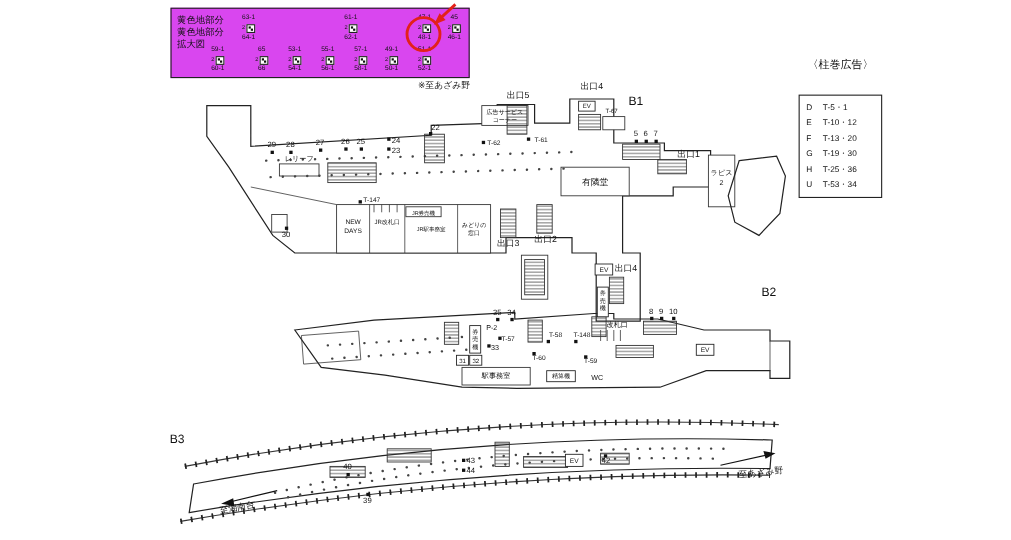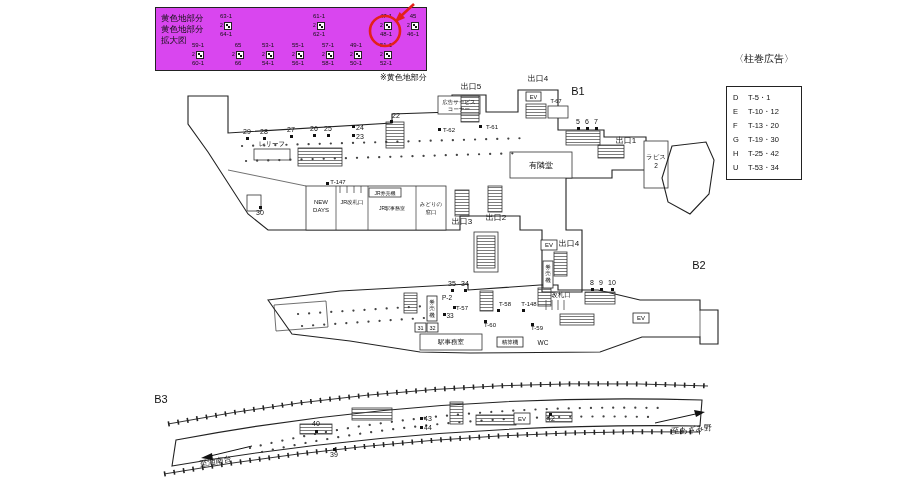--- a/index.html
+++ b/index.html
@@ -348,21 +348,21 @@
         <div class="pillar" style="left: 215px; top: 34px;">
           <div class="p-num">51-1</div>
           <div class="p-mid">
             <span class="p-side">2</span>
             <span class="p-sq"></span>
           </div>
           <div class="p-num">52-1</div>
         </div>
       </div>
   </div>
-  <div class="inset-footnote">※黄色地部分</div>
+  <div class="inset-footnote">※至あざみ野</div>
 
   <div class="legend">
     <div class="legend-title">〈柱巻広告〉</div>
     <div class="legend-box" id="legend-items">
         <div class="legend-row">
           <span class="legend-key">D</span>
           <span class="legend-val">T-5・1</span>
         </div>
         <div class="legend-row">
           <span class="legend-key">E</span>
@@ -371,21 +371,21 @@
         <div class="legend-row">
           <span class="legend-key">F</span>
           <span class="legend-val">T-13・20</span>
         </div>
         <div class="legend-row">
           <span class="legend-key">G</span>
           <span class="legend-val">T-19・30</span>
         </div>
         <div class="legend-row">
           <span class="legend-key">H</span>
-          <span class="legend-val">T-25・42</span>
+          <span class="legend-val">T-25・36</span>
         </div>
         <div class="legend-row">
           <span class="legend-key">U</span>
           <span class="legend-val">T-53・34</span>
         </div>
       </div>
   </div>
 
   <svg id="annotation" viewBox="0 0 919 491">
     <circle cx="385" cy="31" r="15" fill="none" stroke="var(--accent-red)" stroke-width="2.6"></circle>

